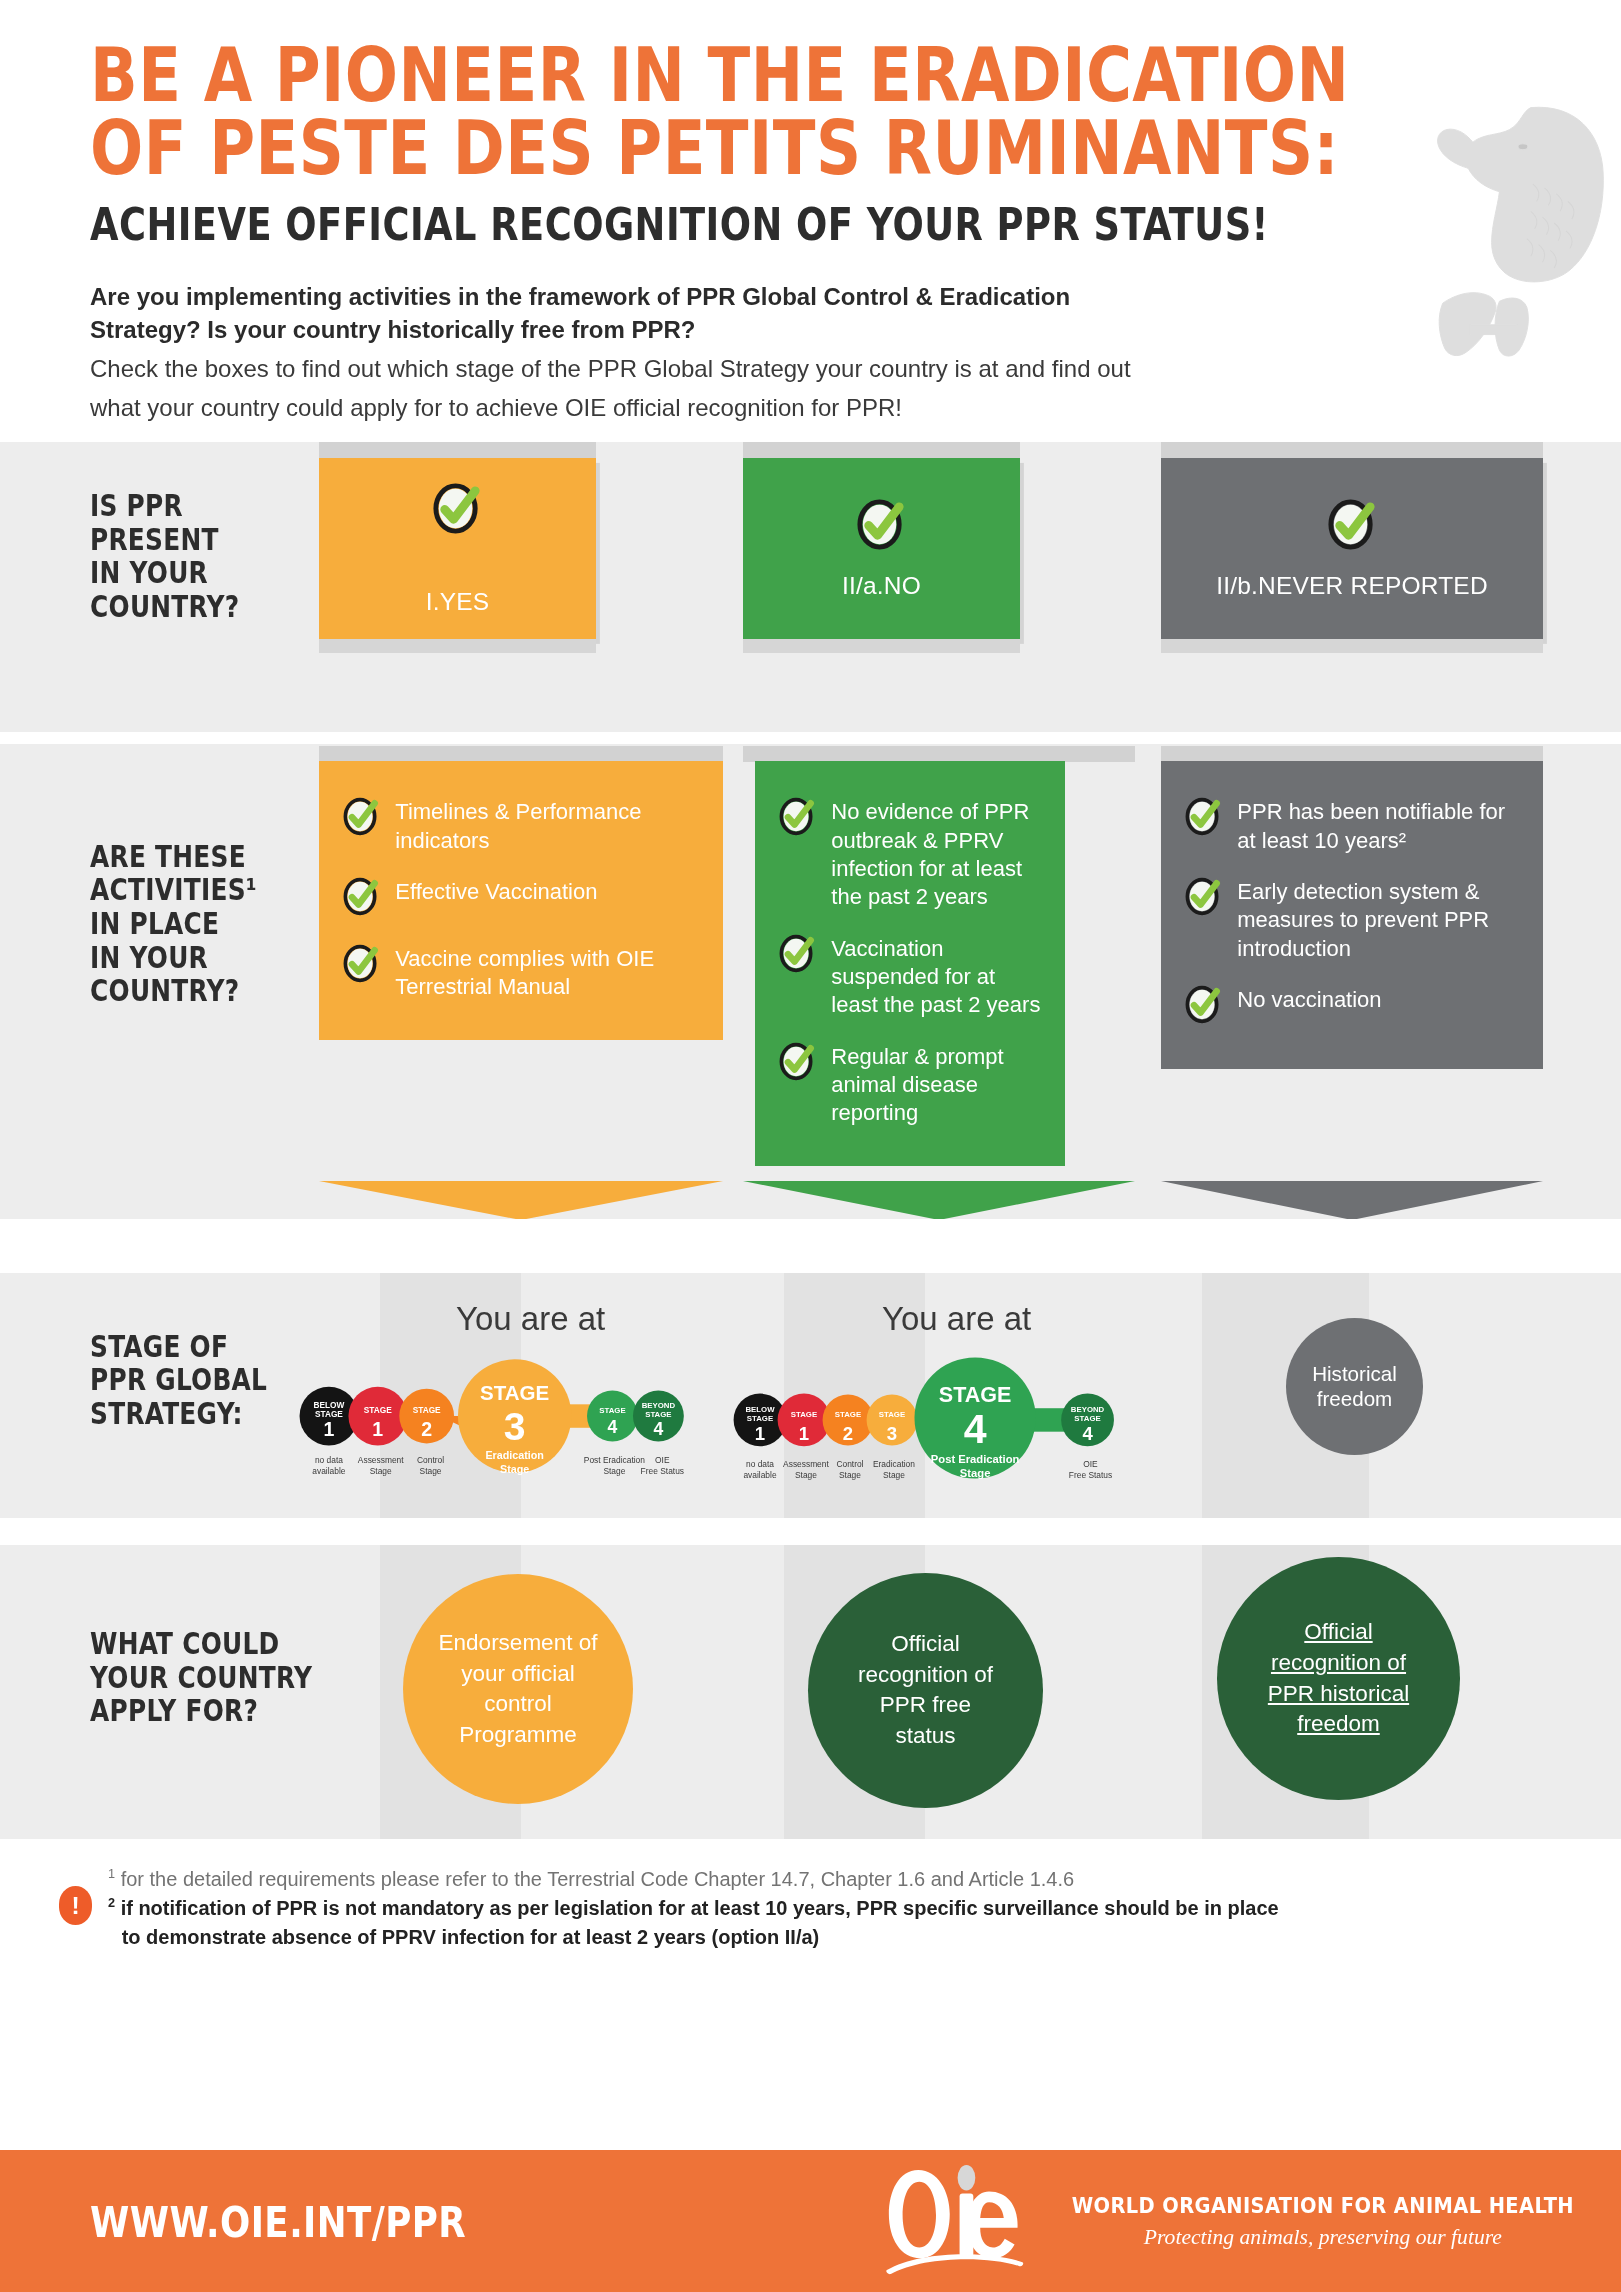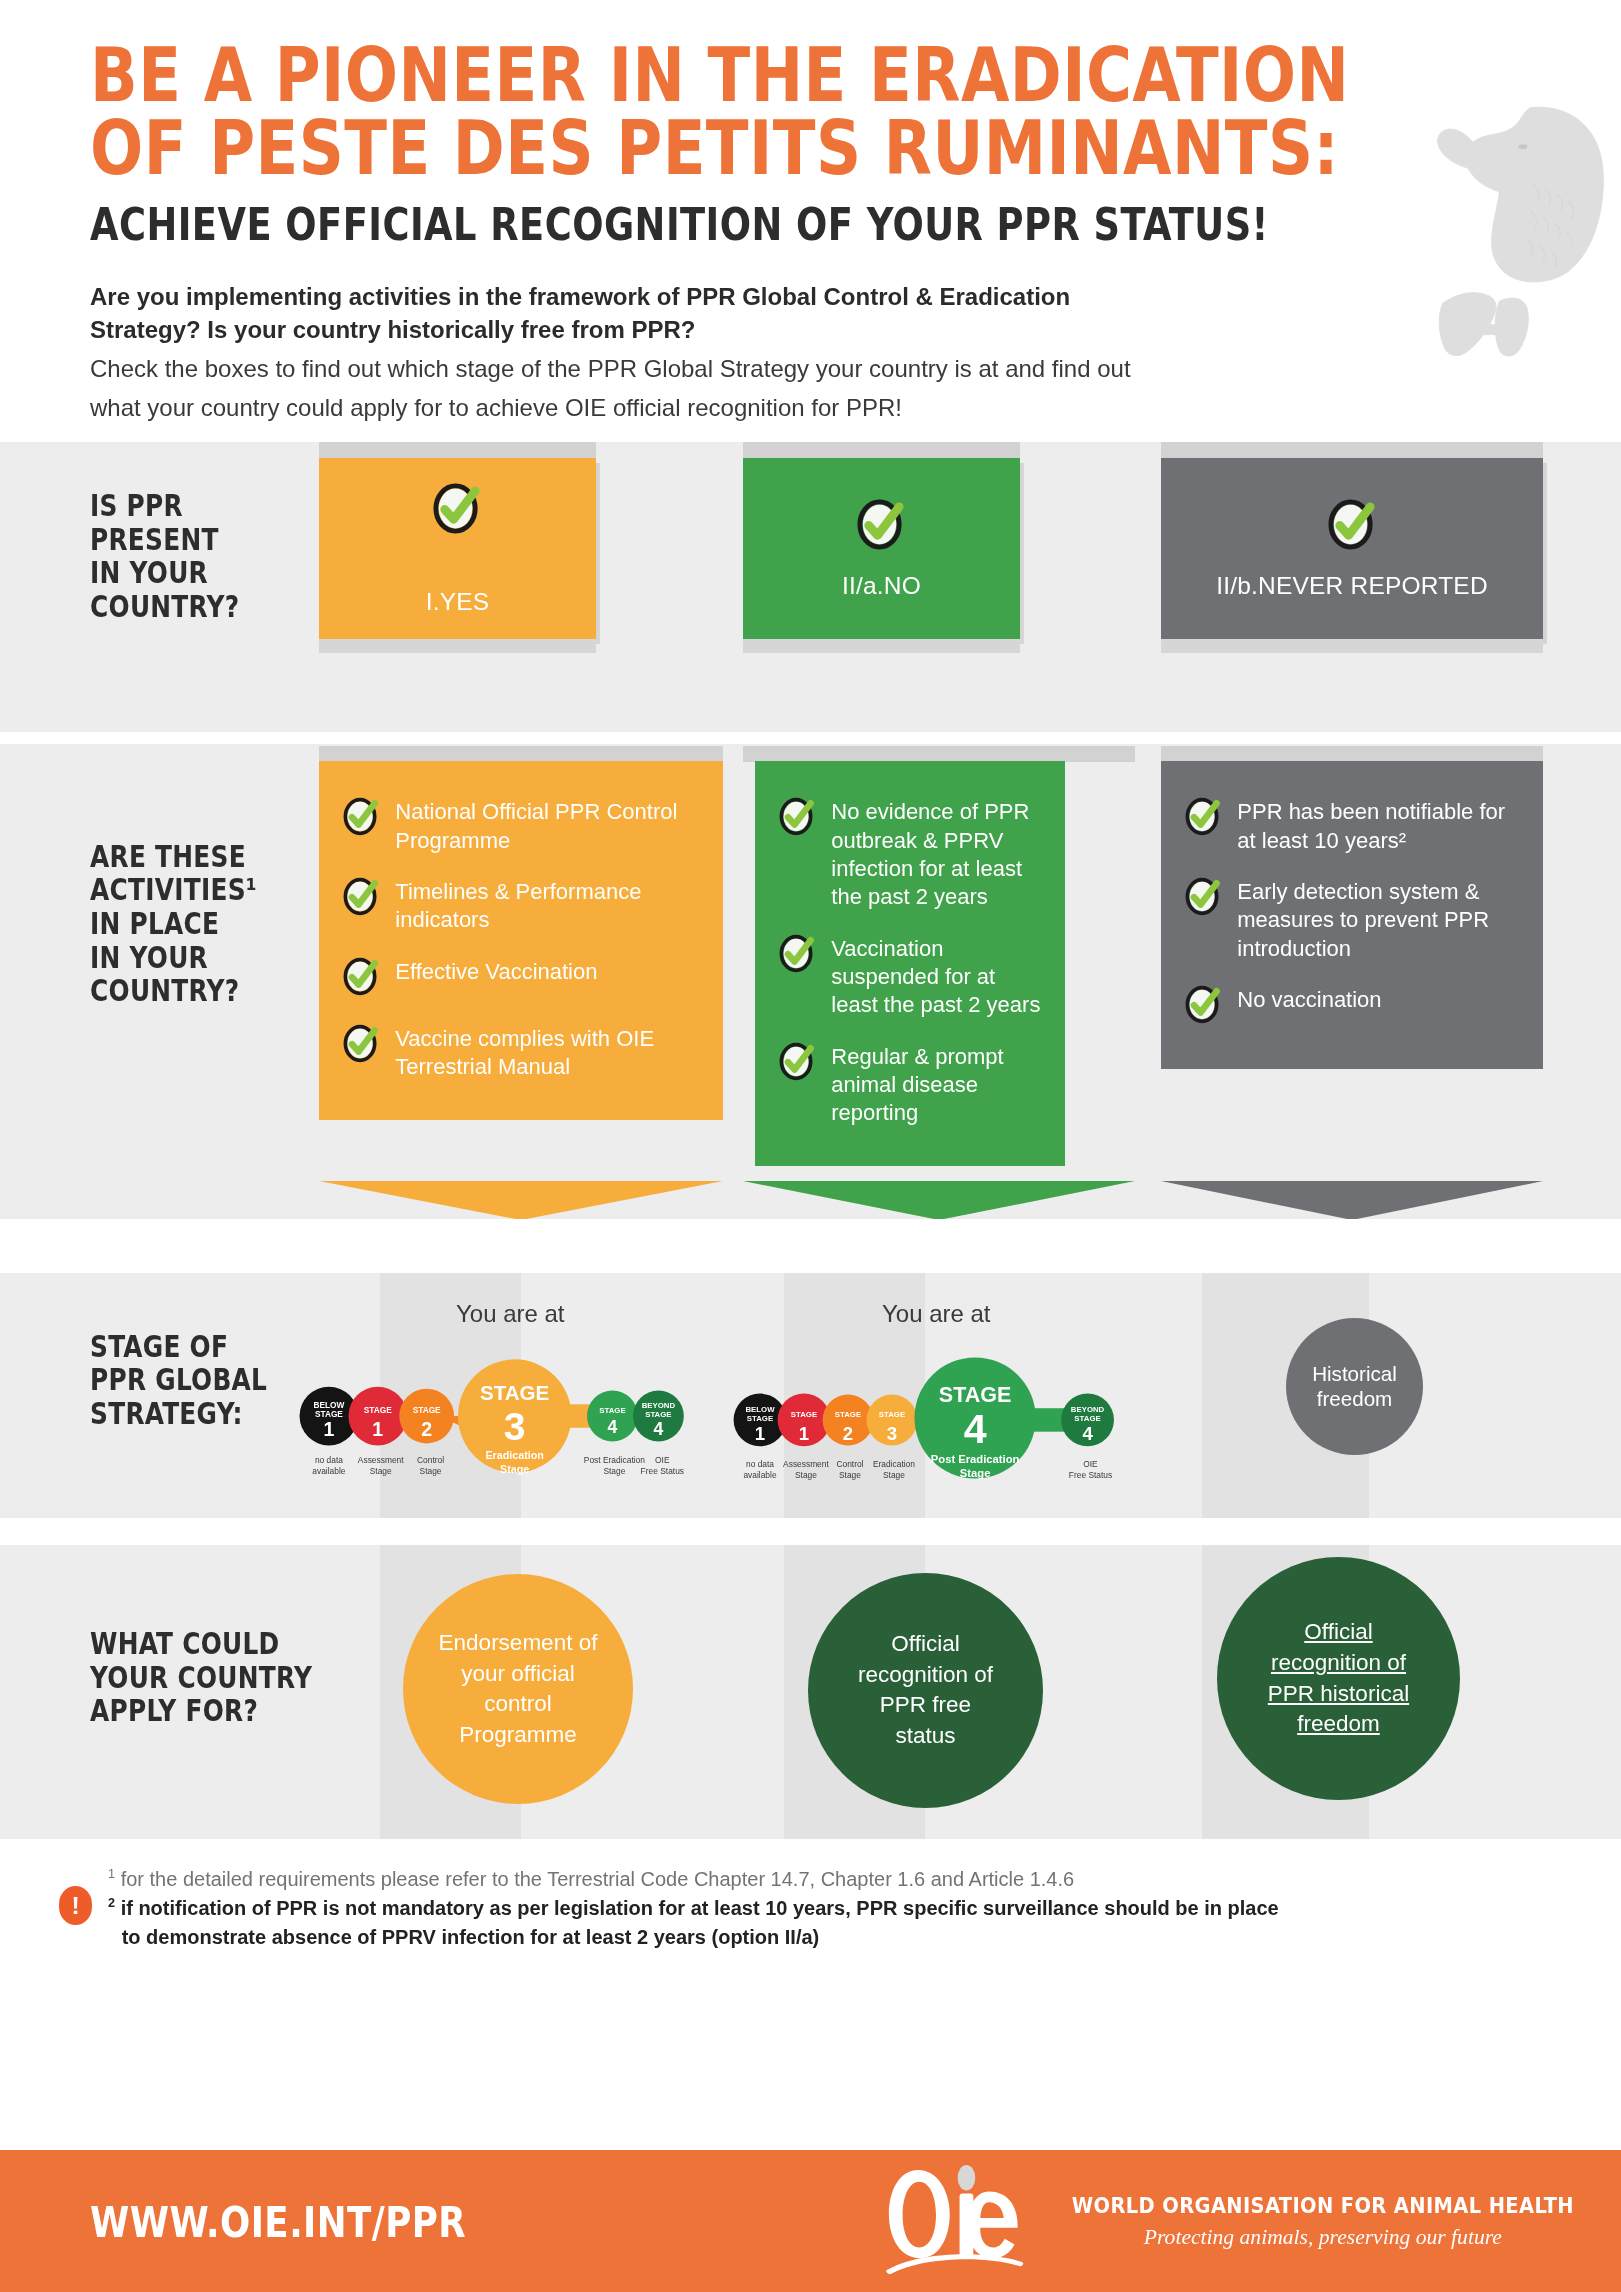--- a/index.html
+++ b/index.html
@@ -131,21 +131,21 @@
   .panel-arrow.ar1 { left: 319px; border-left-width: 202px; border-right-width: 202px; border-top-color: #f7ad3c; }
   .panel-arrow.ar2 { left: 743px; border-left-width: 196px; border-right-width: 196px; border-top-color: #40a24a; }
   .panel-arrow.ar3 { left: 1161px; border-left-width: 191px; border-right-width: 191px; border-top-color: #6e7073; }
 
   
   .chk { flex: none; display:inline-block; }
 
   
   .row3 { height: 245px; }
   .youareat {
-    position: absolute; font-size: 24px; color: #3a3a3a;
+    position: absolute; font-size: 33px; color: #3a3a3a;
   }
   .stageviz { position: absolute; }
 
   .histcircle {
     position: absolute;
     width: 137px; height: 137px; border-radius: 50%;
     background: #6e7073; color: #fff;
     display:flex; align-items:center; justify-content:center; text-align:center;
     font-size: 20.6px; line-height: 1.25;
   }
@@ -295,30 +295,20 @@
 ACTIVITIES¹
 IN PLACE
 IN YOUR
 COUNTRY?</div>
 
       <div class="panel-tab a1"></div>
       <div class="panel-tab a2"></div>
       <div class="panel-tab a3"></div>
 
       <div class="panel p1">
-        <div class="panel-point">
-          <span class="chk">
-            <svg width="41" height="41" viewBox="0 0 56 56">
-                <ellipse cx="26" cy="28" rx="20" ry="23" fill="none" stroke="#1b1b1b" stroke-width="5"></ellipse>
-                <ellipse cx="26" cy="28" rx="17" ry="20" fill="#f4f7f2"></ellipse>
-                <path d="M15 29 L24 39 L46 10" fill="none" stroke="#8cc63f" stroke-width="9" stroke-linecap="round" stroke-linejoin="round"></path>
-              </svg>
-          </span>
-          <span class="txt">National Official PPR Control Programme</span>
-        </div>
         <div class="panel-point">
           <span class="chk">
             <svg width="41" height="41" viewBox="0 0 56 56">
                 <ellipse cx="26" cy="28" rx="20" ry="23" fill="none" stroke="#1b1b1b" stroke-width="5"></ellipse>
                 <ellipse cx="26" cy="28" rx="17" ry="20" fill="#f4f7f2"></ellipse>
                 <path d="M15 29 L24 39 L46 10" fill="none" stroke="#8cc63f" stroke-width="9" stroke-linecap="round" stroke-linejoin="round"></path>
               </svg>
           </span>
           <span class="txt">Timelines &amp; Performance indicators</span>
         </div>

